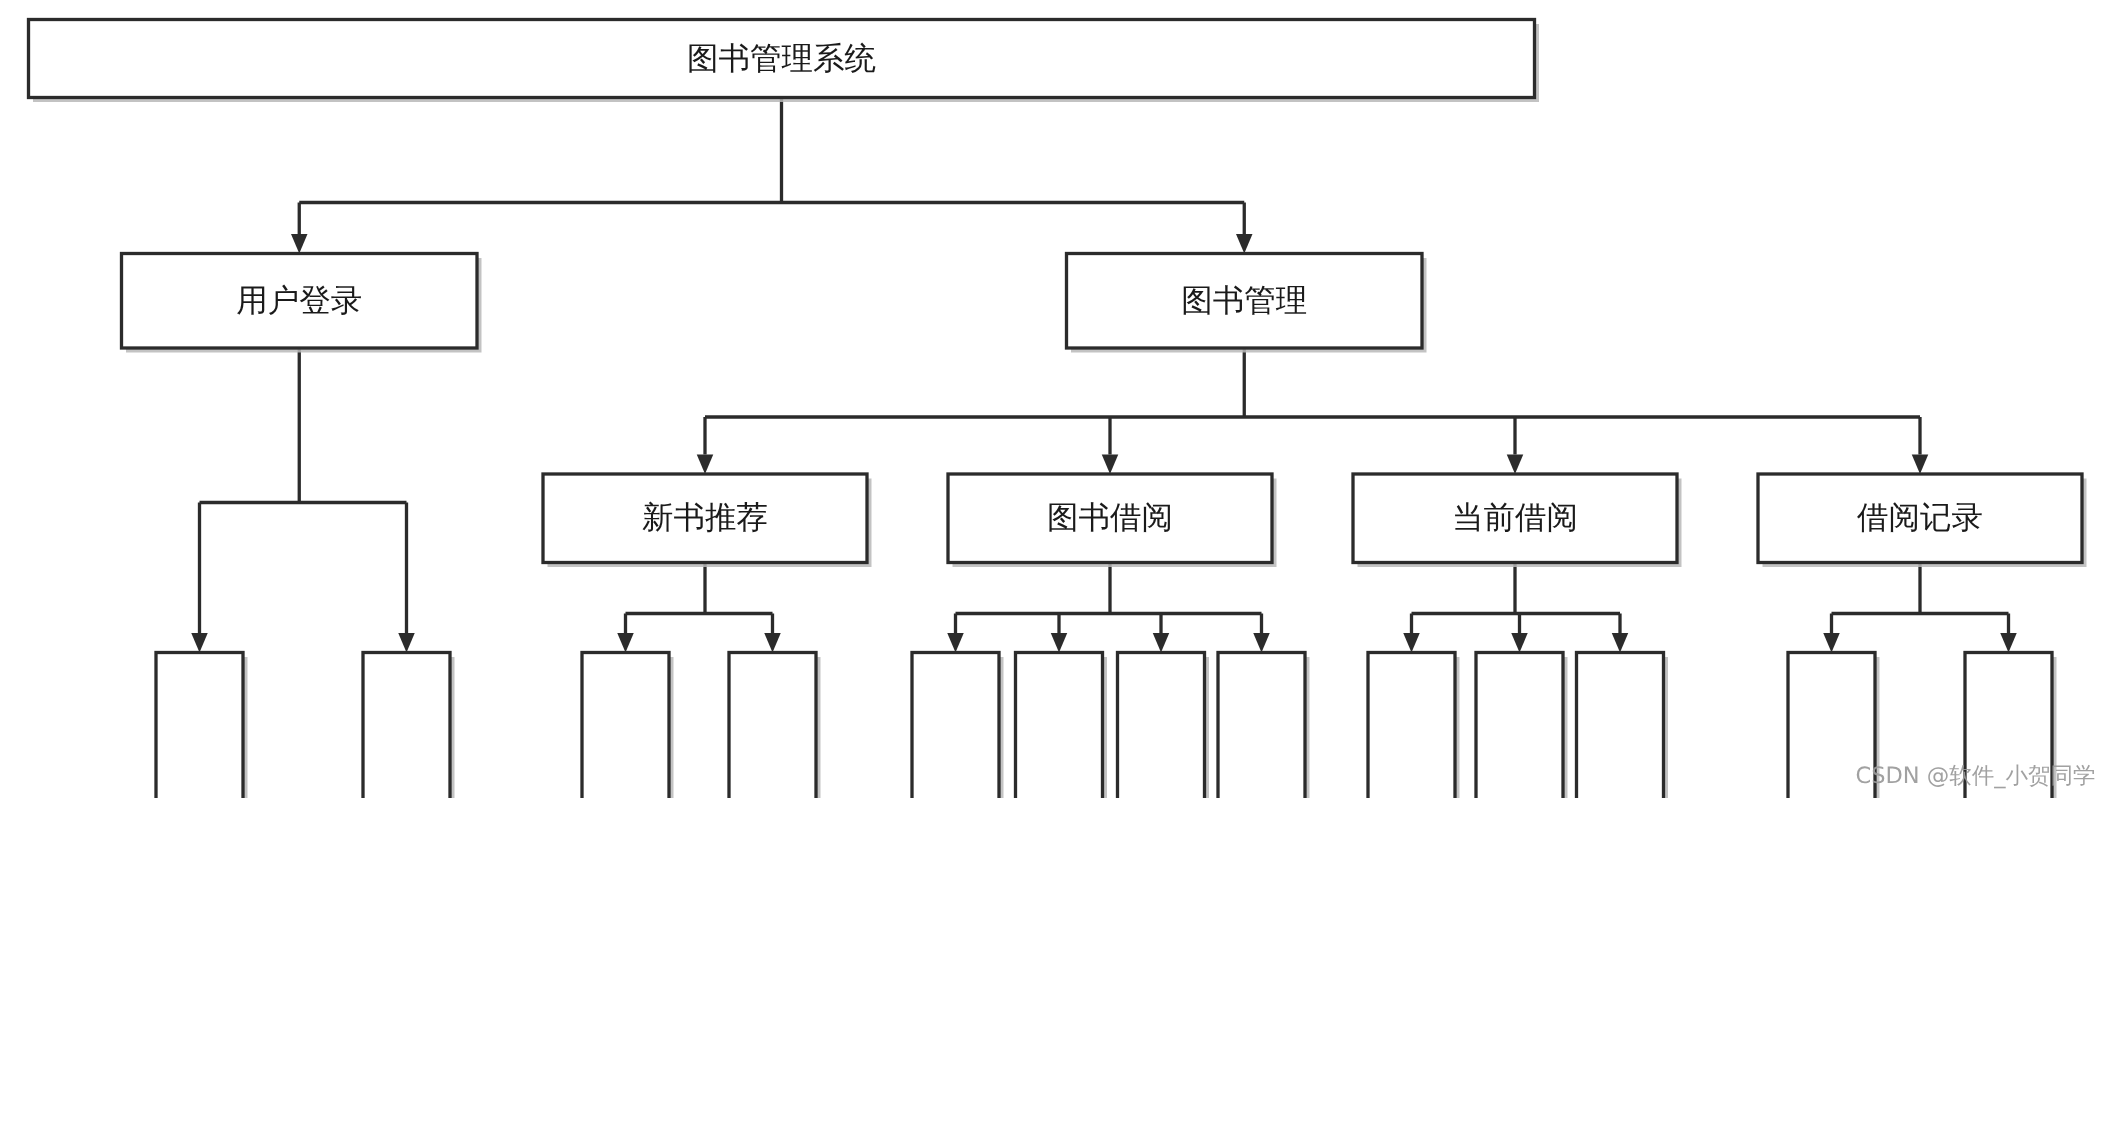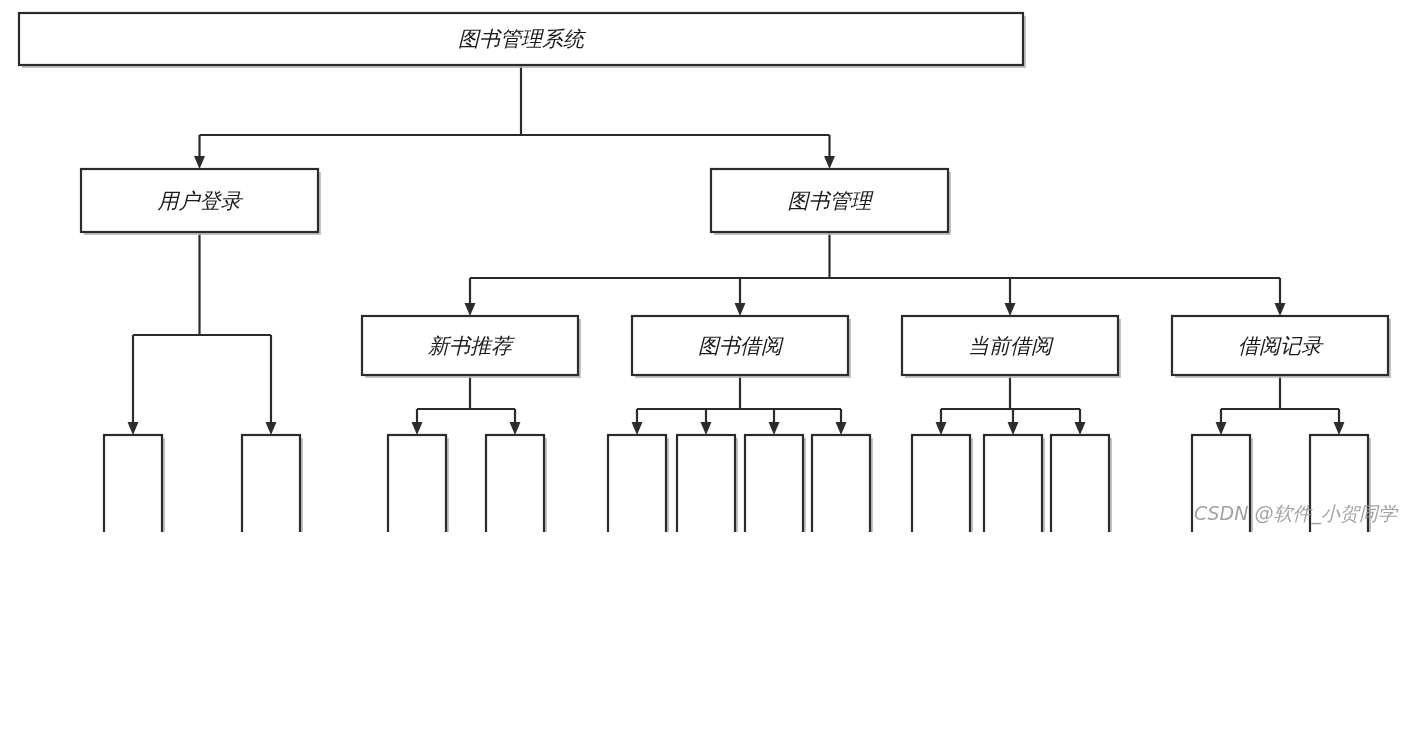--- a/index.html
+++ b/index.html
@@ -10,21 +10,20 @@
   }
   body {
     font-family: "DejaVu Sans", "Liberation Sans", sans-serif;
   }
   #diagram-root {
     position: relative;
     width: 1405px;
     height: 532px;
     background: #ffffff;
     overflow: hidden;
-    font-style: italic;
   }
   svg#diagram-svg {
     position: absolute;
     left: 0;
     top: 0;
     width: 1405px;
     height: 747px;
     display: block;
   }
   .node-box {
@@ -68,21 +67,21 @@
     line-height: 1.0;
     color: #1a1a1a;
     letter-spacing: 2.5px;
     white-space: nowrap;
   }
   .watermark {
     position: absolute;
     right: 8px;
     bottom: 5px;
     font-family: "DejaVu Sans", "Liberation Sans", sans-serif;
-    font-size: 19px;
+    font-size: 15px;
     color: #9a9a9a;
     opacity: 0.92;
     white-space: nowrap;
     user-select: none;
   }
 </style>
 </head>
 <body>
 
 <div id="diagram-root">

